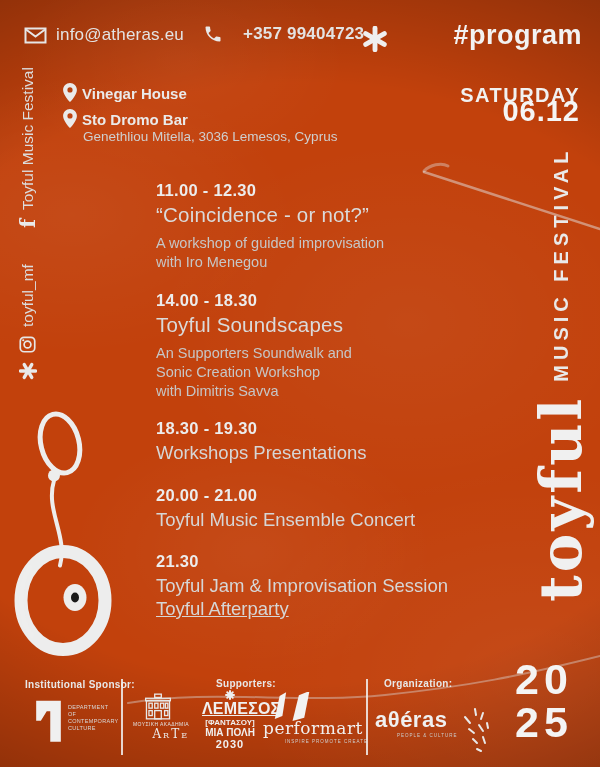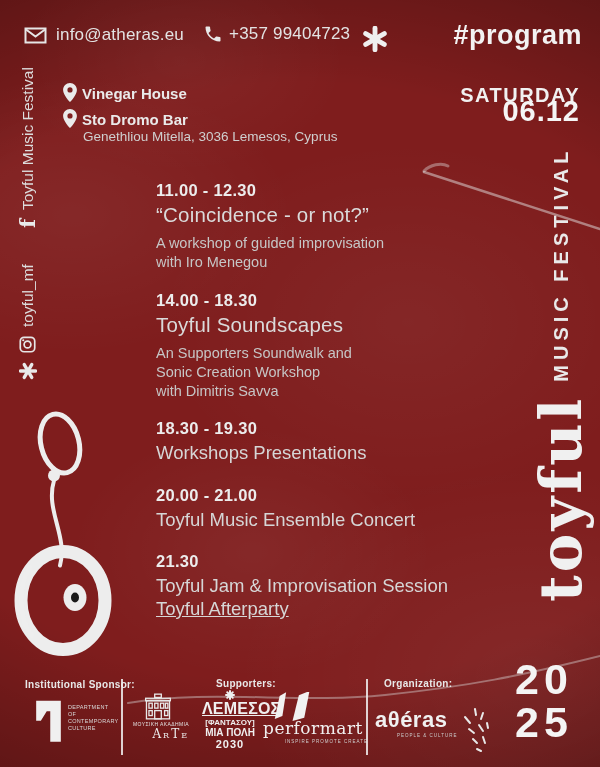--- a/index.html
+++ b/index.html
@@ -1,18 +1,18 @@
 <!DOCTYPE html>
 <html><head>
 <meta charset="utf-8">
 <style>
   html,body{margin:0;padding:0;background:#000;}
   .poster{
     position:relative; width:600px; height:767px; overflow:hidden;
-    background:#7f1d1d;
+    background:#c2410c;
     font-family:"Liberation Sans", sans-serif;
     color:#e6e6e6;
   }
   .texture{
     position:absolute; inset:0; pointer-events:none;
     background:
       radial-gradient(ellipse 320px 200px at 12% 28%, rgba(255,255,255,.05), transparent 70%),
       radial-gradient(ellipse 360px 260px at 68% 42%, rgba(255,255,255,.045), transparent 70%),
       radial-gradient(ellipse 260px 180px at 42% 72%, rgba(255,255,255,.05), transparent 70%),
       radial-gradient(ellipse 420px 300px at 88% 88%, rgba(255,255,255,.05), transparent 70%),
@@ -92,21 +92,21 @@
     <path d="M128 703 C210 689 300 704 385 695 C470 686 520 676 600 656" stroke="rgba(220,220,220,.42)" stroke-width="2" fill="none" stroke-linecap="round"></path>
   </svg>
 
   <div class="abs row contact" style="left:24px; top:25px;">
     <svg width="23" height="17" viewBox="0 0 23 17">
       <rect x="1.5" y="1.5" width="20" height="14" fill="none" stroke="#e6e6e6" stroke-width="2"></rect>
       <path d="M2 2.5 L11.5 9.5 L21 2.5" fill="none" stroke="#e6e6e6" stroke-width="2"></path>
     </svg>
     <span>info@atheras.eu</span>
   </div>
-  <div class="abs row contact" style="left:203px; top:24px; gap:6px;">
+  <div class="abs row contact" style="left:203px; top:24px; gap:20px;font-weight:bold;">
     <svg width="20" height="20" viewBox="0 0 24 24">
       <path fill="#e8e8e8" d="M6.6 10.8c1.5 2.8 3.8 5.1 6.6 6.6l2.2-2.2c.3-.3.7-.4 1-.2 1.1.4 2.3.6 3.6.6.6 0 1 .4 1 1V20c0 .6-.4 1-1 1C10.6 21 3 13.4 3 4c0-.6.4-1 1-1h3.5c.6 0 1 .4 1 1 0 1.2.2 2.4.6 3.6.1.3 0 .7-.2 1L6.6 10.8z"></path>
     </svg>
     <span>+357 99404723</span>
   </div>
   <svg class="abs" style="left:362px; top:26px;" width="26" height="26" viewBox="0 0 24 24">
     <g stroke="#efefef" stroke-width="4.5" stroke-linecap="round">
       <line x1="12" y1="2" x2="12" y2="22"></line>
       <line x1="3.4" y1="7" x2="20.6" y2="17"></line>
       <line x1="3.4" y1="17" x2="20.6" y2="7"></line>

